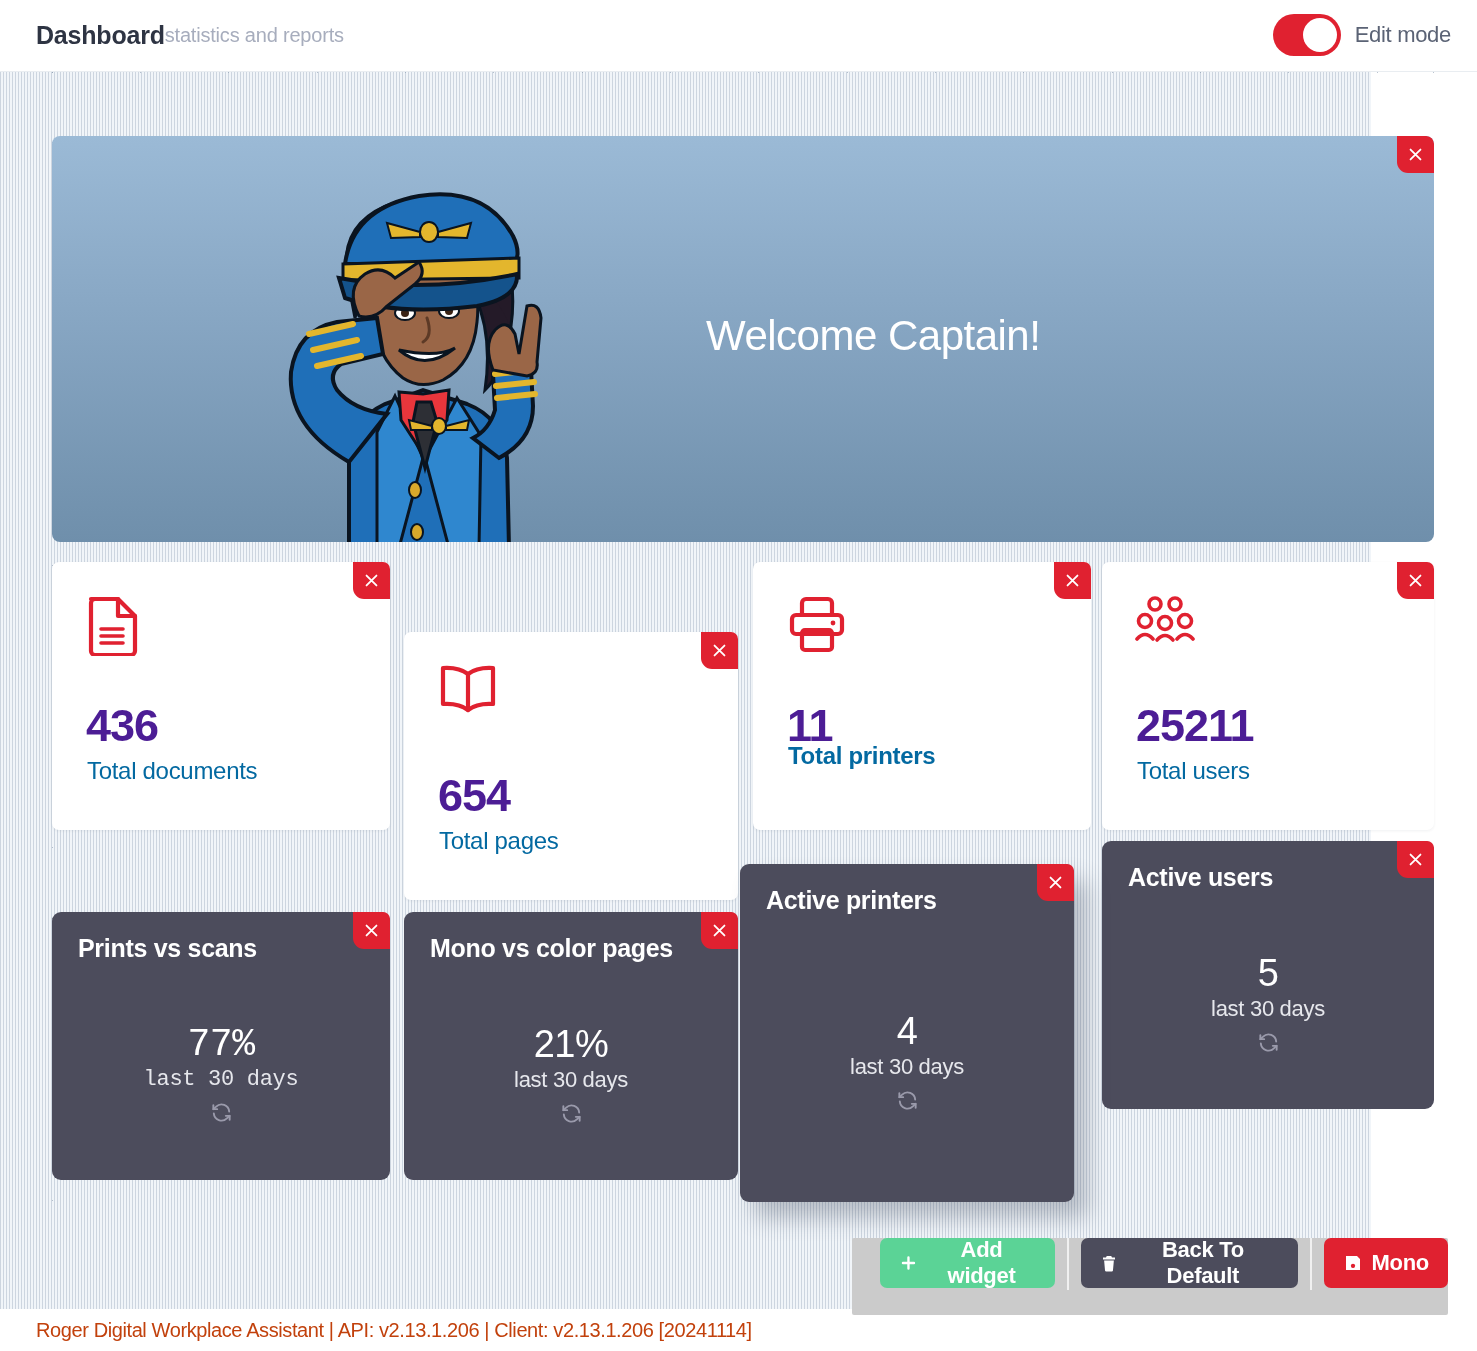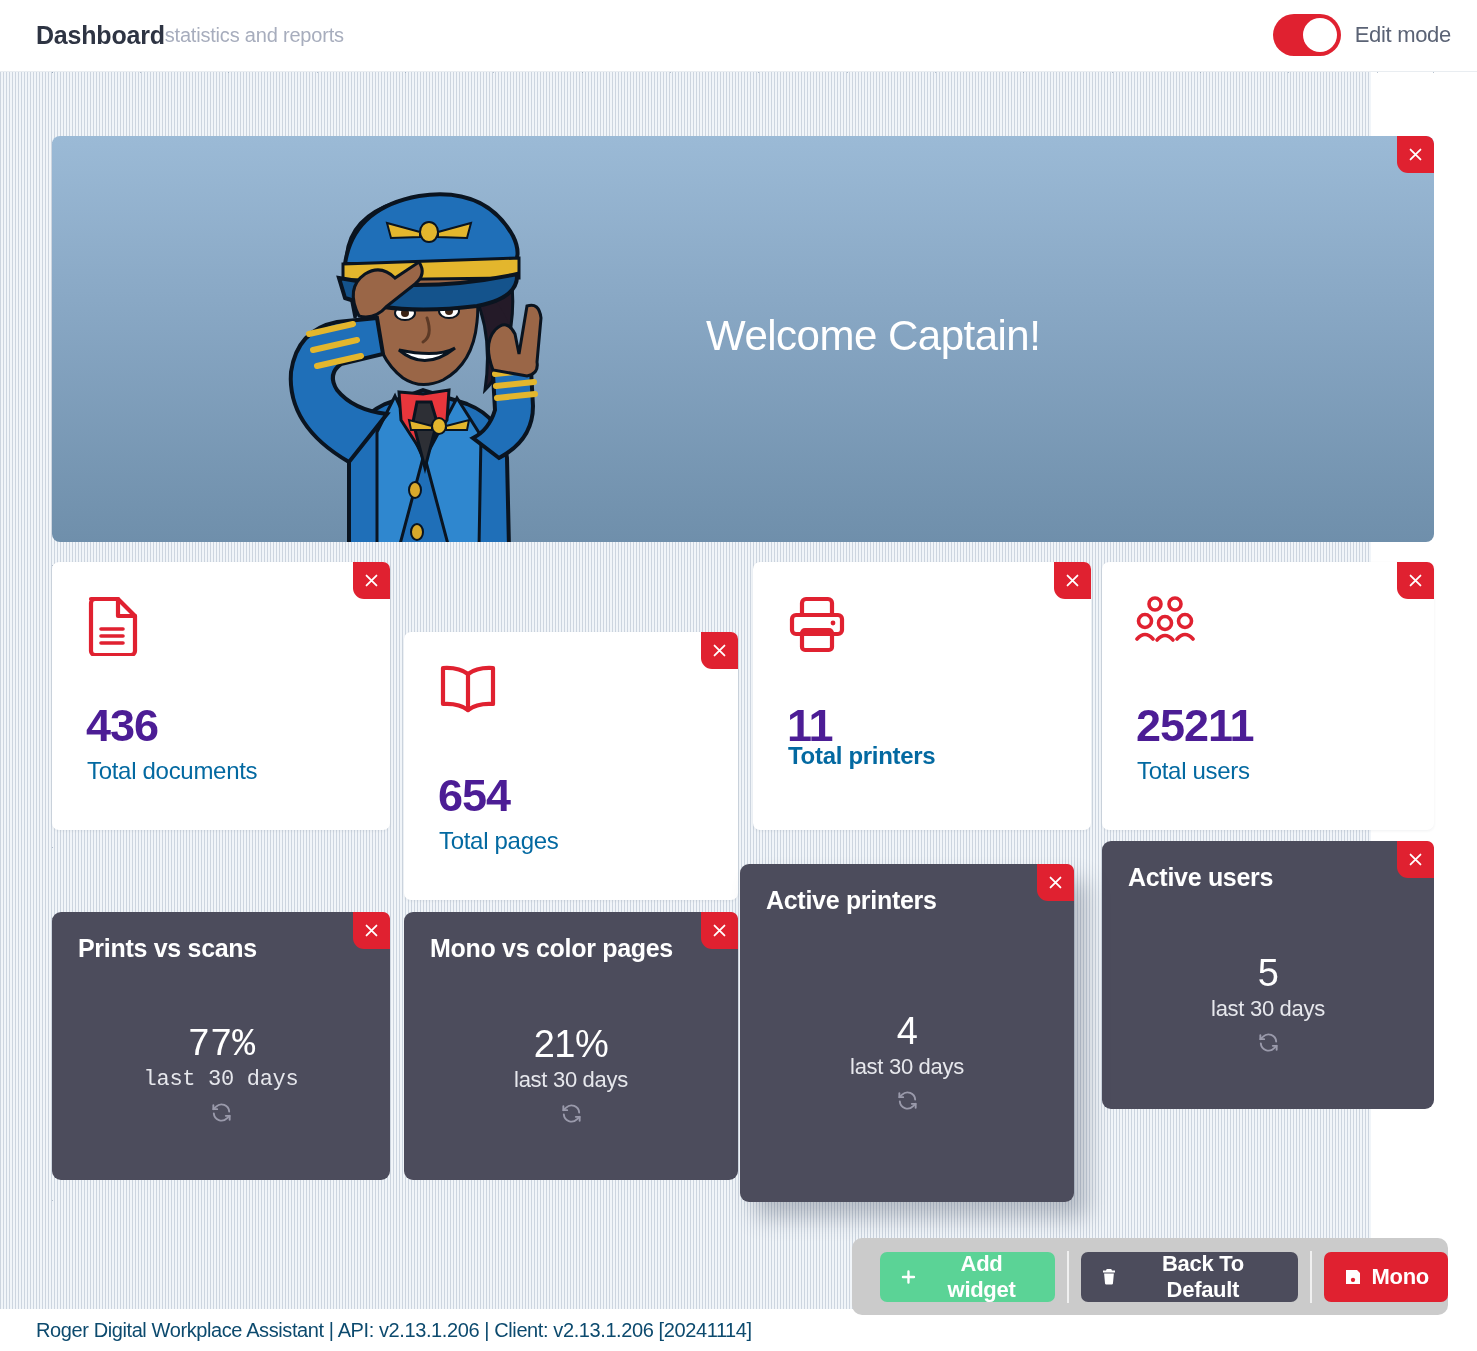--- a/index.html
+++ b/index.html
@@ -192,23 +192,23 @@
     cursor: pointer;
   }
   .metric-refresh svg { width: 23px; height: 23px; display: block; }
 
   
   .action-bar {
     position: absolute;
     left: 852px; top: 1166px;
     width: 596px; height: 77px;
     background: #cbcbcb;
-    border-radius: 10px;
-    display: flex;
-    align-items: center;
+    border-radius: 2px;
+    display: flex;
+    align-items: flex-start;
     z-index: 30;
   }
   .btn {
     height: 50px;
     border: none;
     border-radius: 7px;
     color: #ffffff;
     font-family: "Liberation Sans", sans-serif;
     font-size: 22px;
     font-weight: bold;
@@ -235,21 +235,21 @@
     position: absolute;
     left: 0; top: 1309px;
     width: 1477px; height: 42px;
     background: #ffffff;
     display: flex;
     align-items: center;
   }
   .footer-text {
     margin-left: 36px;
     font-size: 20px;
-    color: #0c4a6e;
+    color: #c2410c;
     letter-spacing: -0.4px;
   }
 </style>
 </head>
 <body>
 
 <div class="topbar">
   <div class="page-title">Dashboard</div>
   <div class="page-subtitle">statistics and reports</div>
 

